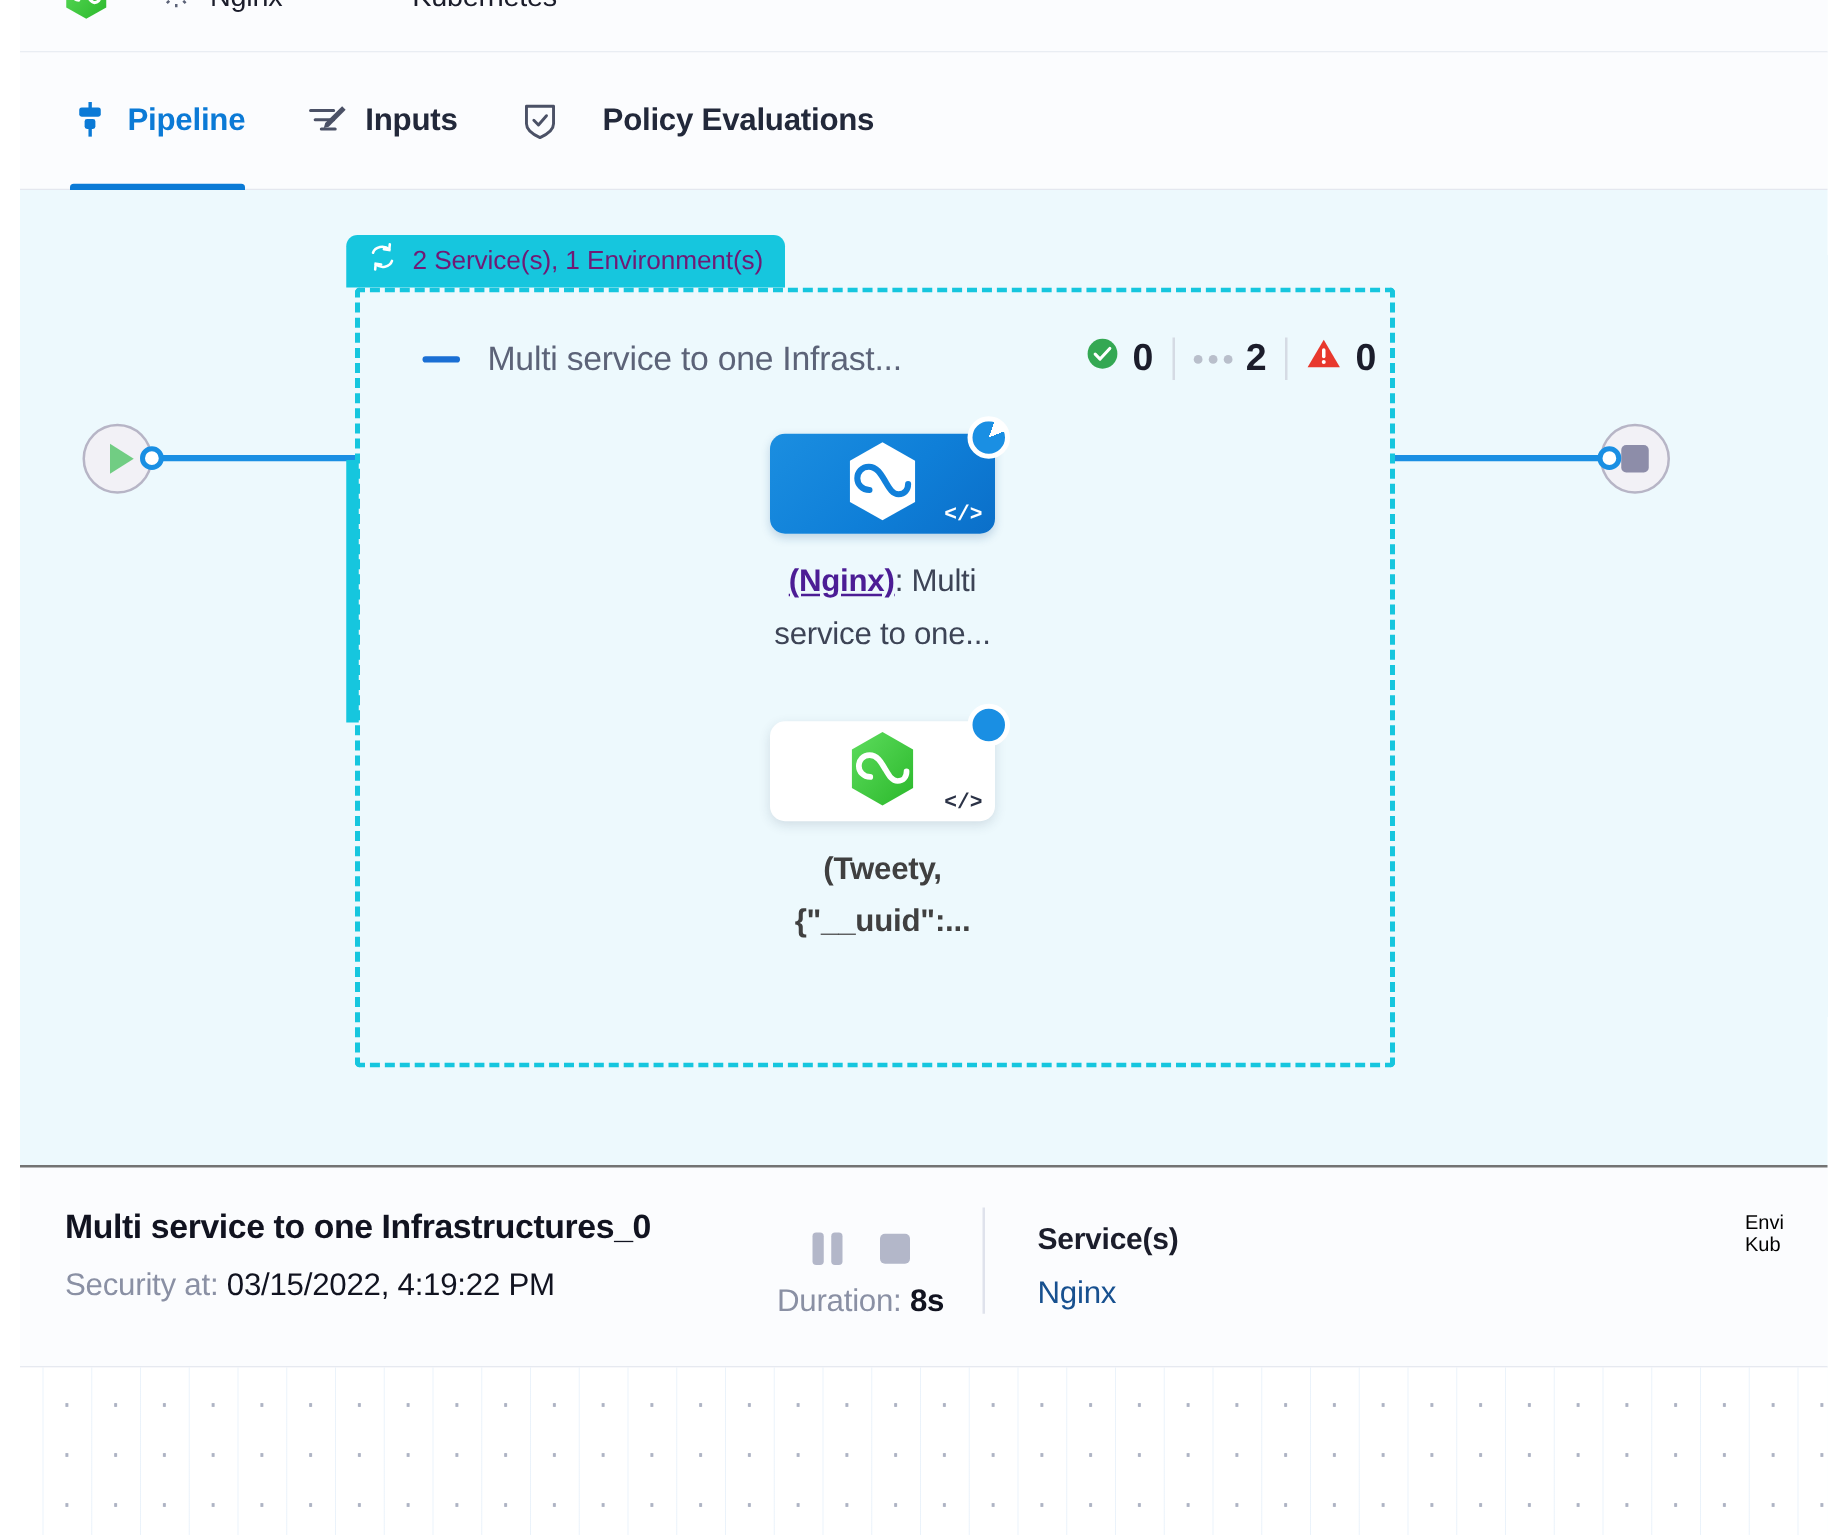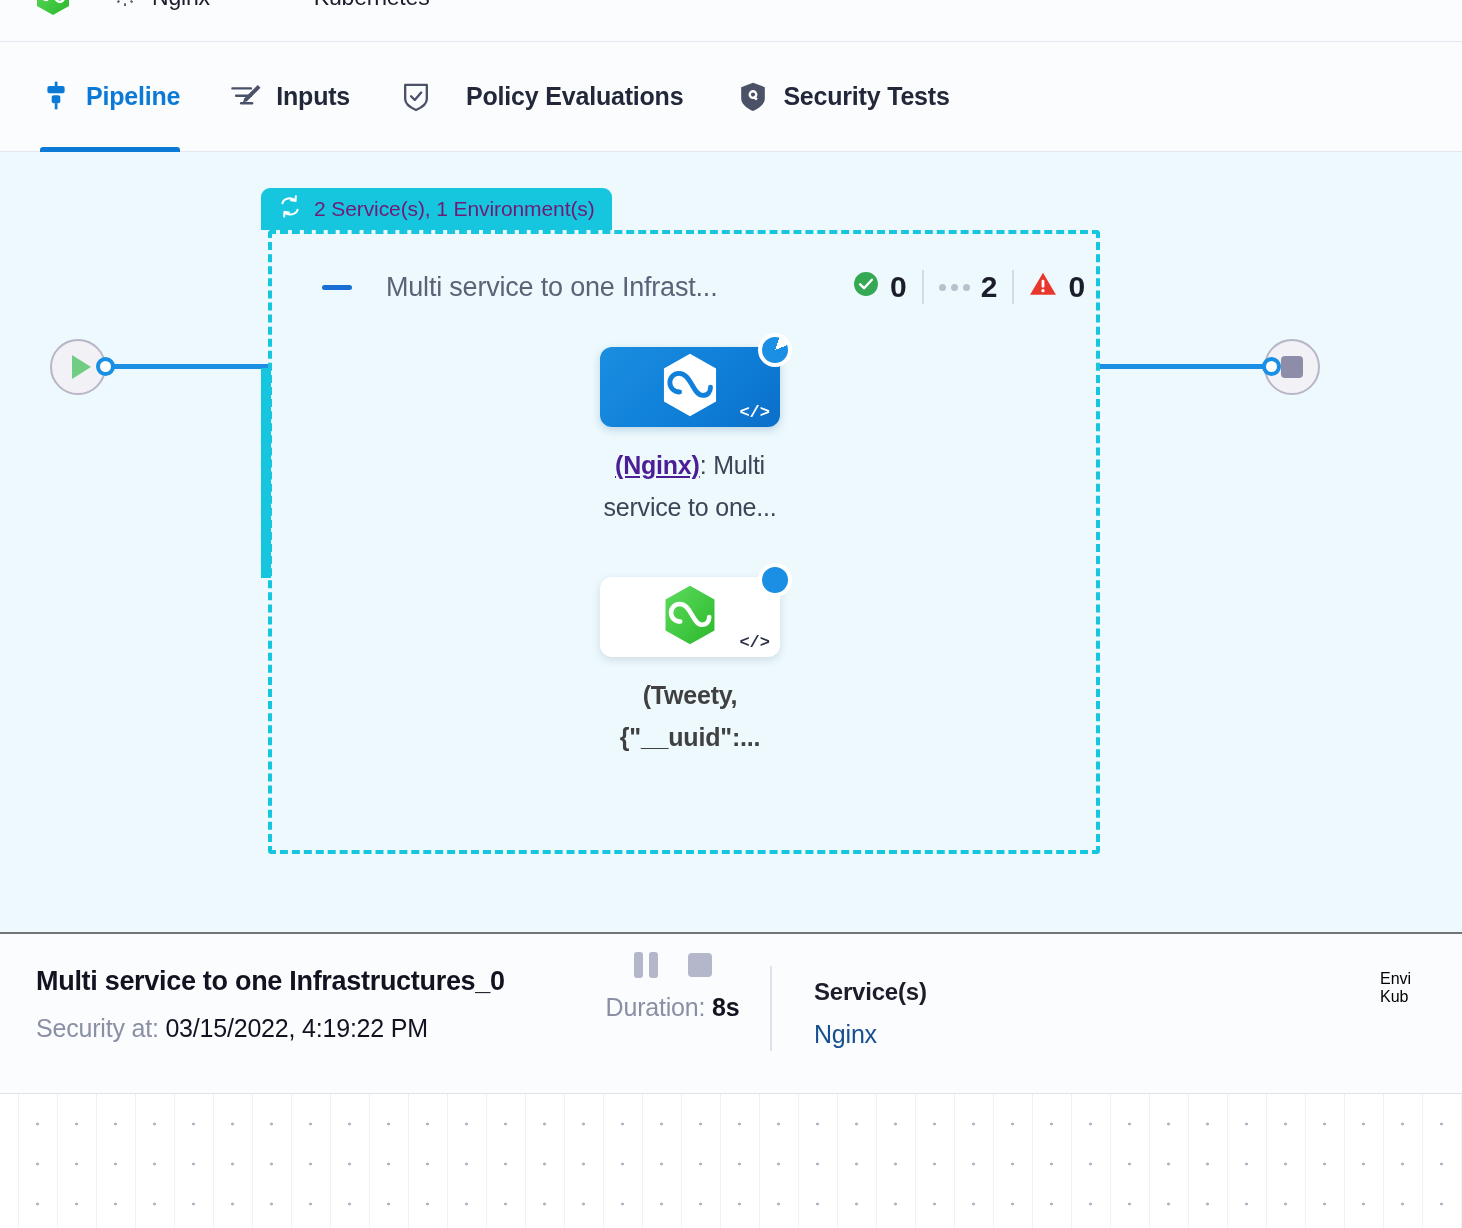--- a/index.html
+++ b/index.html
@@ -4,21 +4,21 @@
 <style>
   * { box-sizing: border-box; }
   html, body {
     margin: 0; padding: 0;
     width: 1462px; height: 1228px;
     overflow: hidden;
     font-family: "Liberation Sans", sans-serif;
     background: #ffffff;
     -webkit-font-smoothing: antialiased;
   }
-  #app { position: relative; width: 1296px; height: 1228px; }
+  #app { position: relative; width: 1296px; height: 1228px; margin-left: 16px; }
 
   
   .topstrip {
     position: absolute; left: 0; top: 0; width: 1462px; height: 42px;
     background: #fbfcfe;
     border-bottom: 1px solid #e4e7ef;
     display: flex; align-items: flex-start;
     padding-left: 36px;
     overflow: hidden;
   }
@@ -102,21 +102,21 @@
     position: absolute; width: 10px; background: #16c6de; z-index: 3;
   }
   .groupbox {
     position: absolute;
     border: 4px dashed #16c6de;
     border-radius: 4px;
     background: transparent;
     z-index: 2;
   }
   .grouphead {
-    position: absolute; display: flex; align-items: center; gap: 12px;
+    position: absolute; display: flex; align-items: center; gap: 0;
     z-index: 5;
   }
   .collapse-dash {
     width: 30px; height: 5px; background: #1a6fd4; border-radius: 3px;
     margin-right: 22px;
   }
   .group-title {
     font-size: 27px; font-weight: 400; color: #5c6378; letter-spacing: -0.2px;
     white-space: nowrap;
   }
@@ -177,21 +177,21 @@
     border-bottom: 1px solid #dfe2ec;
     display: flex; align-items: flex-start;
     overflow: hidden;
   }
   .db-left { padding: 32px 0 0 36px; width: 575px; }
   .db-title { font-size: 27px; font-weight: 700; color: #111320; letter-spacing: -0.3px; }
   .db-sub { margin-top: 17px; font-size: 25px; color: #111320; letter-spacing: -0.2px; }
   .db-sub .mut { color: #8a90a4; }
 
   .db-controls {
-    width: 195px; padding-top: 18px;
+    width: 195px; padding-top: 52px;
     display: flex; flex-direction: column; align-items: center;
   }
   .ctrlicons { display: flex; align-items: center; gap: 30px; }
   .ico-pause { display: flex; gap: 6px; }
   .ico-pause span { width: 9px; height: 26px; background: #b3b7c9; border-radius: 3px; display:block; }
   .ico-stop { width: 24px; height: 24px; background: #b3b7c9; border-radius: 4px; }
   .duration { margin-top: 15px; font-size: 25px; color: #8a90a4; letter-spacing: -0.2px; white-space: nowrap; }
   .duration b { color: #111320; font-weight: 700; }
 
   .vdiv { width: 2px; height: 85px; background: #dfe2ec; margin-top: 32px; }
@@ -287,31 +287,20 @@
     <div class="tab" style="margin-left:8px;gap:34px;">
       <span class="ticon">
         <svg width="30" height="32" viewBox="0 0 24 26" fill="none" stroke="#4b5166" stroke-width="1.9" stroke-linejoin="round">
           <path d="M3.2 3.2 h17.6 v11.4 c0 4.6 -5 7.3 -8.8 9 c-3.8 -1.7 -8.8 -4.4 -8.8 -9 z"></path>
           <path d="M8 12.4 l3 3 5.2 -6" stroke-linecap="round"></path>
         </svg>
       </span>
       <span class="tabtext">Policy Evaluations</span>
     </div>
 
-    <div class="tab" style="margin-left:12px;">
-      <span class="ticon">
-        <svg width="30" height="32" viewBox="0 0 24 26">
-          <path d="M12 1.5 L21.6 5 v9.2 c0 5 -5.6 8.4 -9.6 10.2 c-4 -1.8 -9.6 -5.2 -9.6 -10.2 V5 z" fill="#4b5166"></path>
-          <circle cx="12" cy="11" r="3.6" fill="#ffffff"></circle>
-          <circle cx="12" cy="11" r="1.7" fill="#4b5166"></circle>
-          <rect x="13.1" y="12" width="3.6" height="2.1" transform="rotate(40 13.1 12)" fill="#ffffff"></rect>
-        </svg>
-      </span>
-      <span class="tabtext">Security Tests</span>
-    </div>
   </div>
 
   <div class="canvas">
 
     <div class="edge" style="left:108px; top:212px; width:160px;"></div>
     <div class="edge" style="left:1100px; top:212px; width:172px;"></div>
 
     <div class="endpoint" style="left:50px; top:187px;">
       <div class="play-tri"></div>
     </div>

